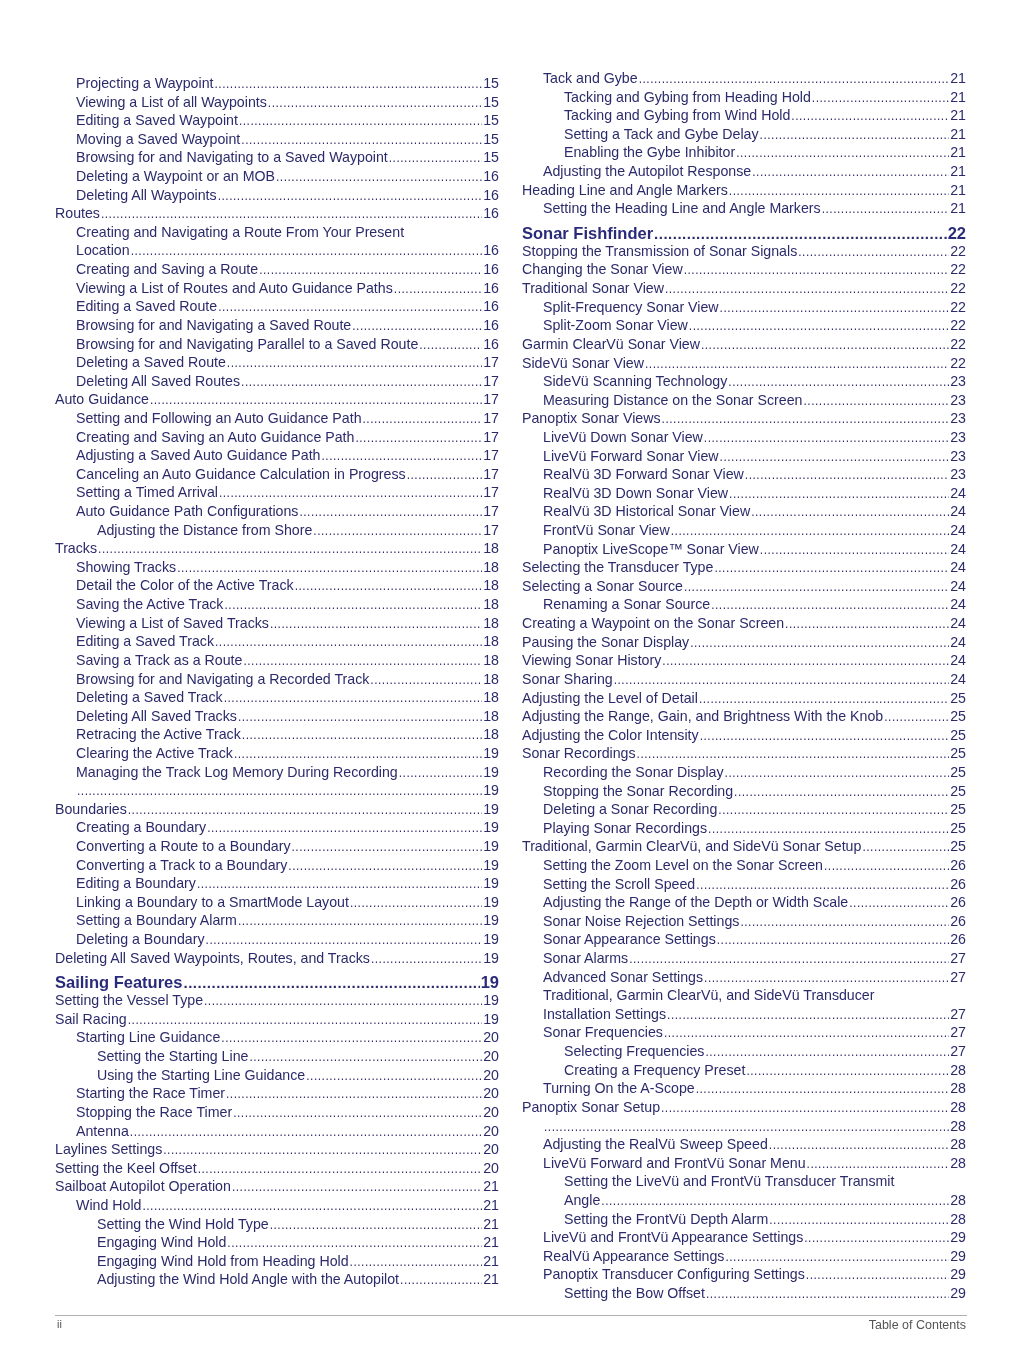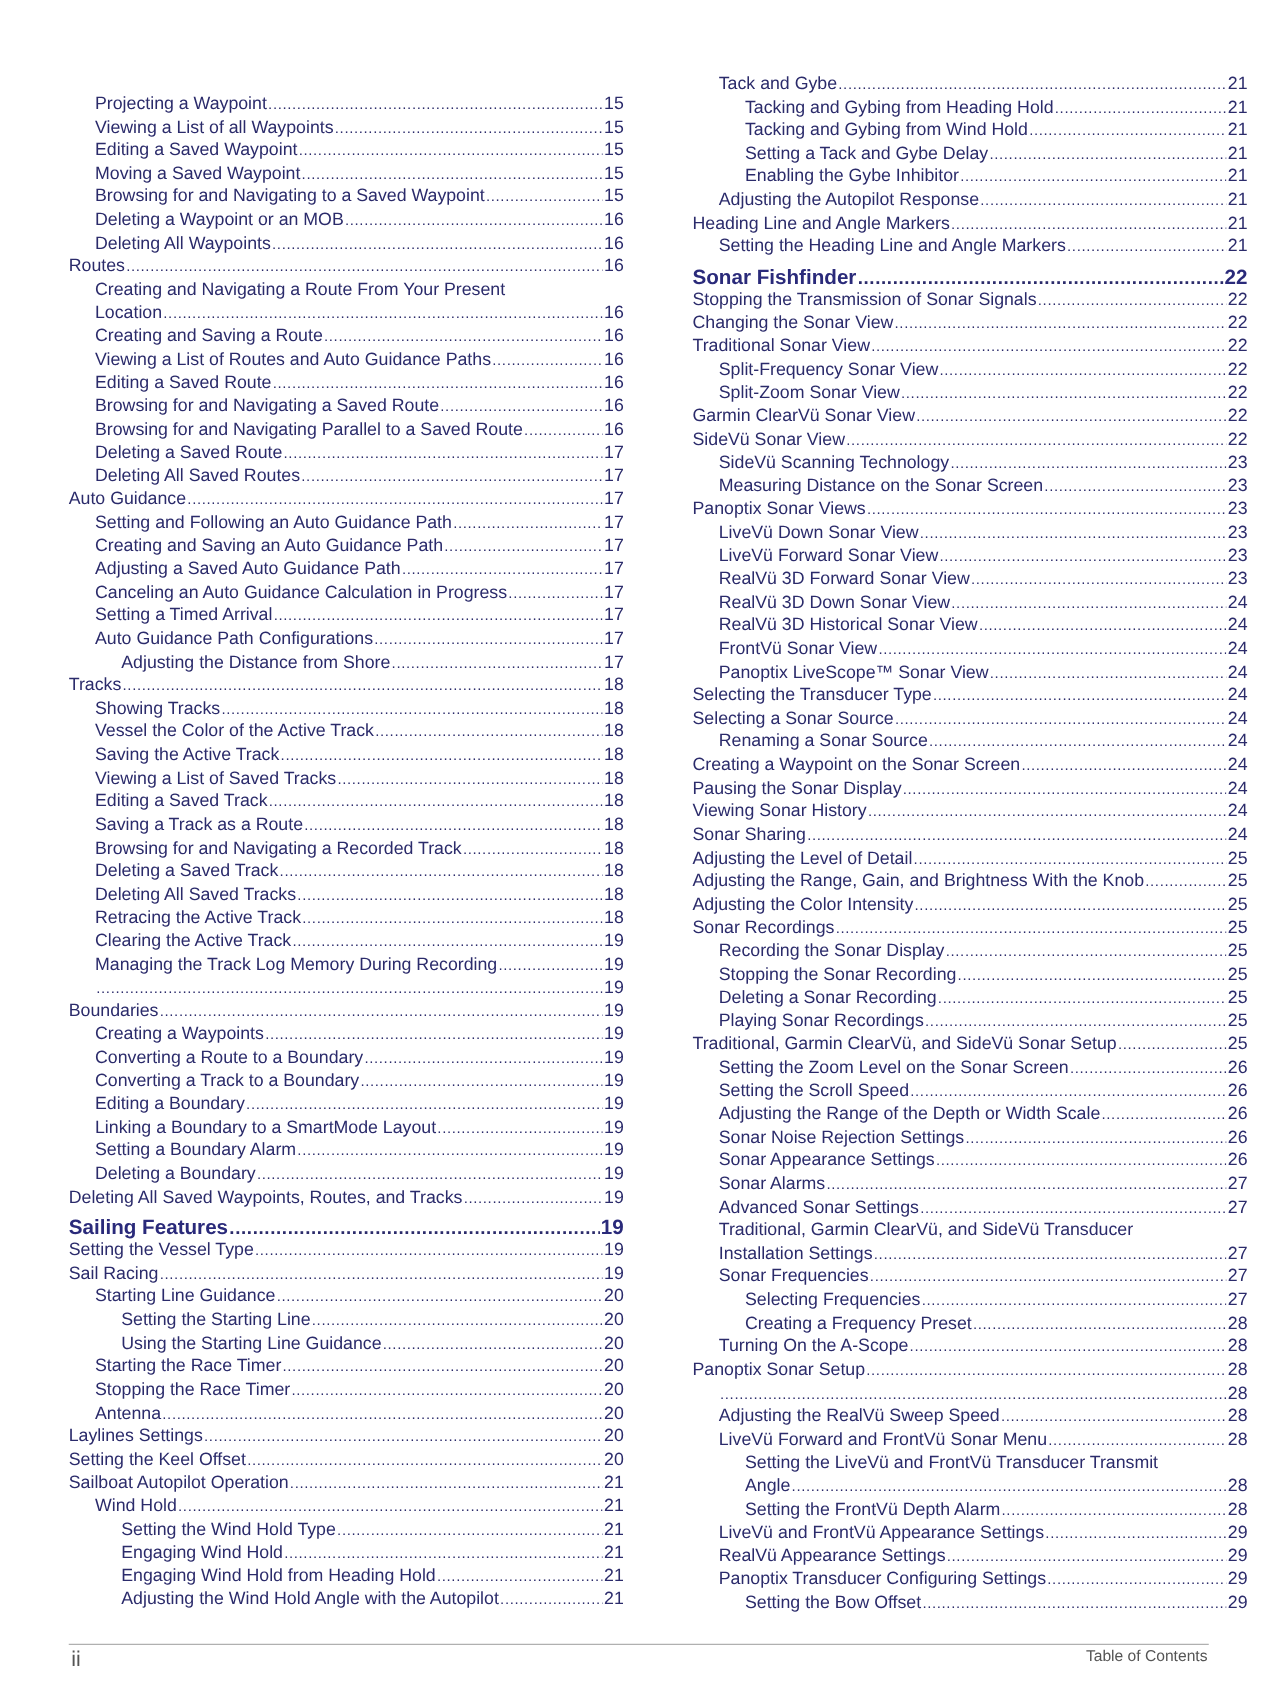--- a/index.html
+++ b/index.html
@@ -1,34 +1,34 @@
 <!DOCTYPE html>
 <html><head>
 <meta charset="utf-8">
 <style>
   html, body { margin: 0; padding: 0; background: #ffffff; }
   body { width: 1024px; height: 1361px; position: relative; overflow: hidden;
          font-family: "Liberation Sans", sans-serif; color: #2b2b6b; }
   .col { position: absolute; top: 58px; width: 444px; }
   .col.left { left: 55px; margin-top: 16px; }
-  .col.right { left: 554px; }
+  .col.right { left: 522px; margin-top: 11px; }
   .entry { display: flex; align-items: baseline; height: 18.62px; font-size: 14.2px; line-height: 18.62px; white-space: nowrap; }
   .entry.l1 { padding-left: 21px; }
   .entry.l2 { padding-left: 42px; }
   .entry .t { flex: 0 0 auto; }
   .entry .d { flex: 1 1 auto; overflow: hidden; margin: 0 1px; color: #2b2b6b; letter-spacing: 0.5px; }
   .entry .d::after { content: "................................................................................................................................................................................................................"; font-size: 12px; }
   .entry .p { flex: 0 0 auto; text-align: right; }
   .entry.chapter { font-weight: bold; font-size: 16.5px; height: 24px; line-height: 30px; color: #2a2a7a; }
   .entry.chapter .d::after { font-size: 15px; letter-spacing: 0.5px; }
   .entry.wrap { height: auto; display: block; }
   .entry.wrap .line1 { display: block; height: 18.62px; }
   .entry.wrap .line2 { display: flex; align-items: baseline; height: 18.62px; }
   .footer-rule { position: absolute; left: 55px; top: 1315px; width: 912px; height: 1px; background: #b0b0b0; }
-  .footer-left { position: absolute; left: 57px; top: 1318px; font-size: 17px; color: #555; }
+  .footer-left { position: absolute; left: 57px; top: 1318px; font-size: 11px; color: #555; }
   .footer-right { position: absolute; right: 58px; top: 1318px; font-size: 12.5px; color: #555; }
 </style>
 </head>
 <body>
 
 <div class="col left" id="col-left">
     <div class="entry l1">
       <span class="t">Projecting a Waypoint</span>
       <span class="d"></span>
       <span class="p">15</span>
@@ -155,21 +155,21 @@
       <span class="t">Tracks</span>
       <span class="d"></span>
       <span class="p">18</span>
     </div>
     <div class="entry l1">
       <span class="t">Showing Tracks</span>
       <span class="d"></span>
       <span class="p">18</span>
     </div>
     <div class="entry l1">
-      <span class="t">Vessel the Color of the Active Track</span>
+      <span class="t">Detail the Color of the Active Track</span>
       <span class="d"></span>
       <span class="p">18</span>
     </div>
     <div class="entry l1">
       <span class="t">Saving the Active Track</span>
       <span class="d"></span>
       <span class="p">18</span>
     </div>
     <div class="entry l1">
       <span class="t">Viewing a List of Saved Tracks</span>
@@ -219,21 +219,21 @@
     <div class="entry l1">
       <span class="d"></span>
       <span class="p">19</span>
     </div>
     <div class="entry l0">
       <span class="t">Boundaries</span>
       <span class="d"></span>
       <span class="p">19</span>
     </div>
     <div class="entry l1">
-      <span class="t">Creating a Waypoints</span>
+      <span class="t">Creating a Boundary</span>
       <span class="d"></span>
       <span class="p">19</span>
     </div>
     <div class="entry l1">
       <span class="t">Converting a Route to a Boundary</span>
       <span class="d"></span>
       <span class="p">19</span>
     </div>
     <div class="entry l1">
       <span class="t">Converting a Track to a Boundary</span>

